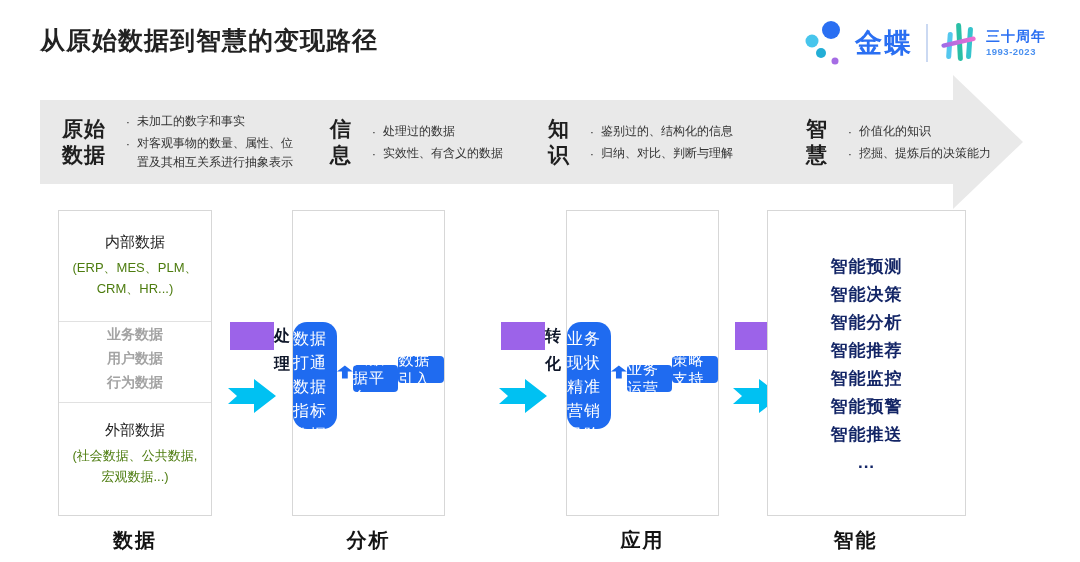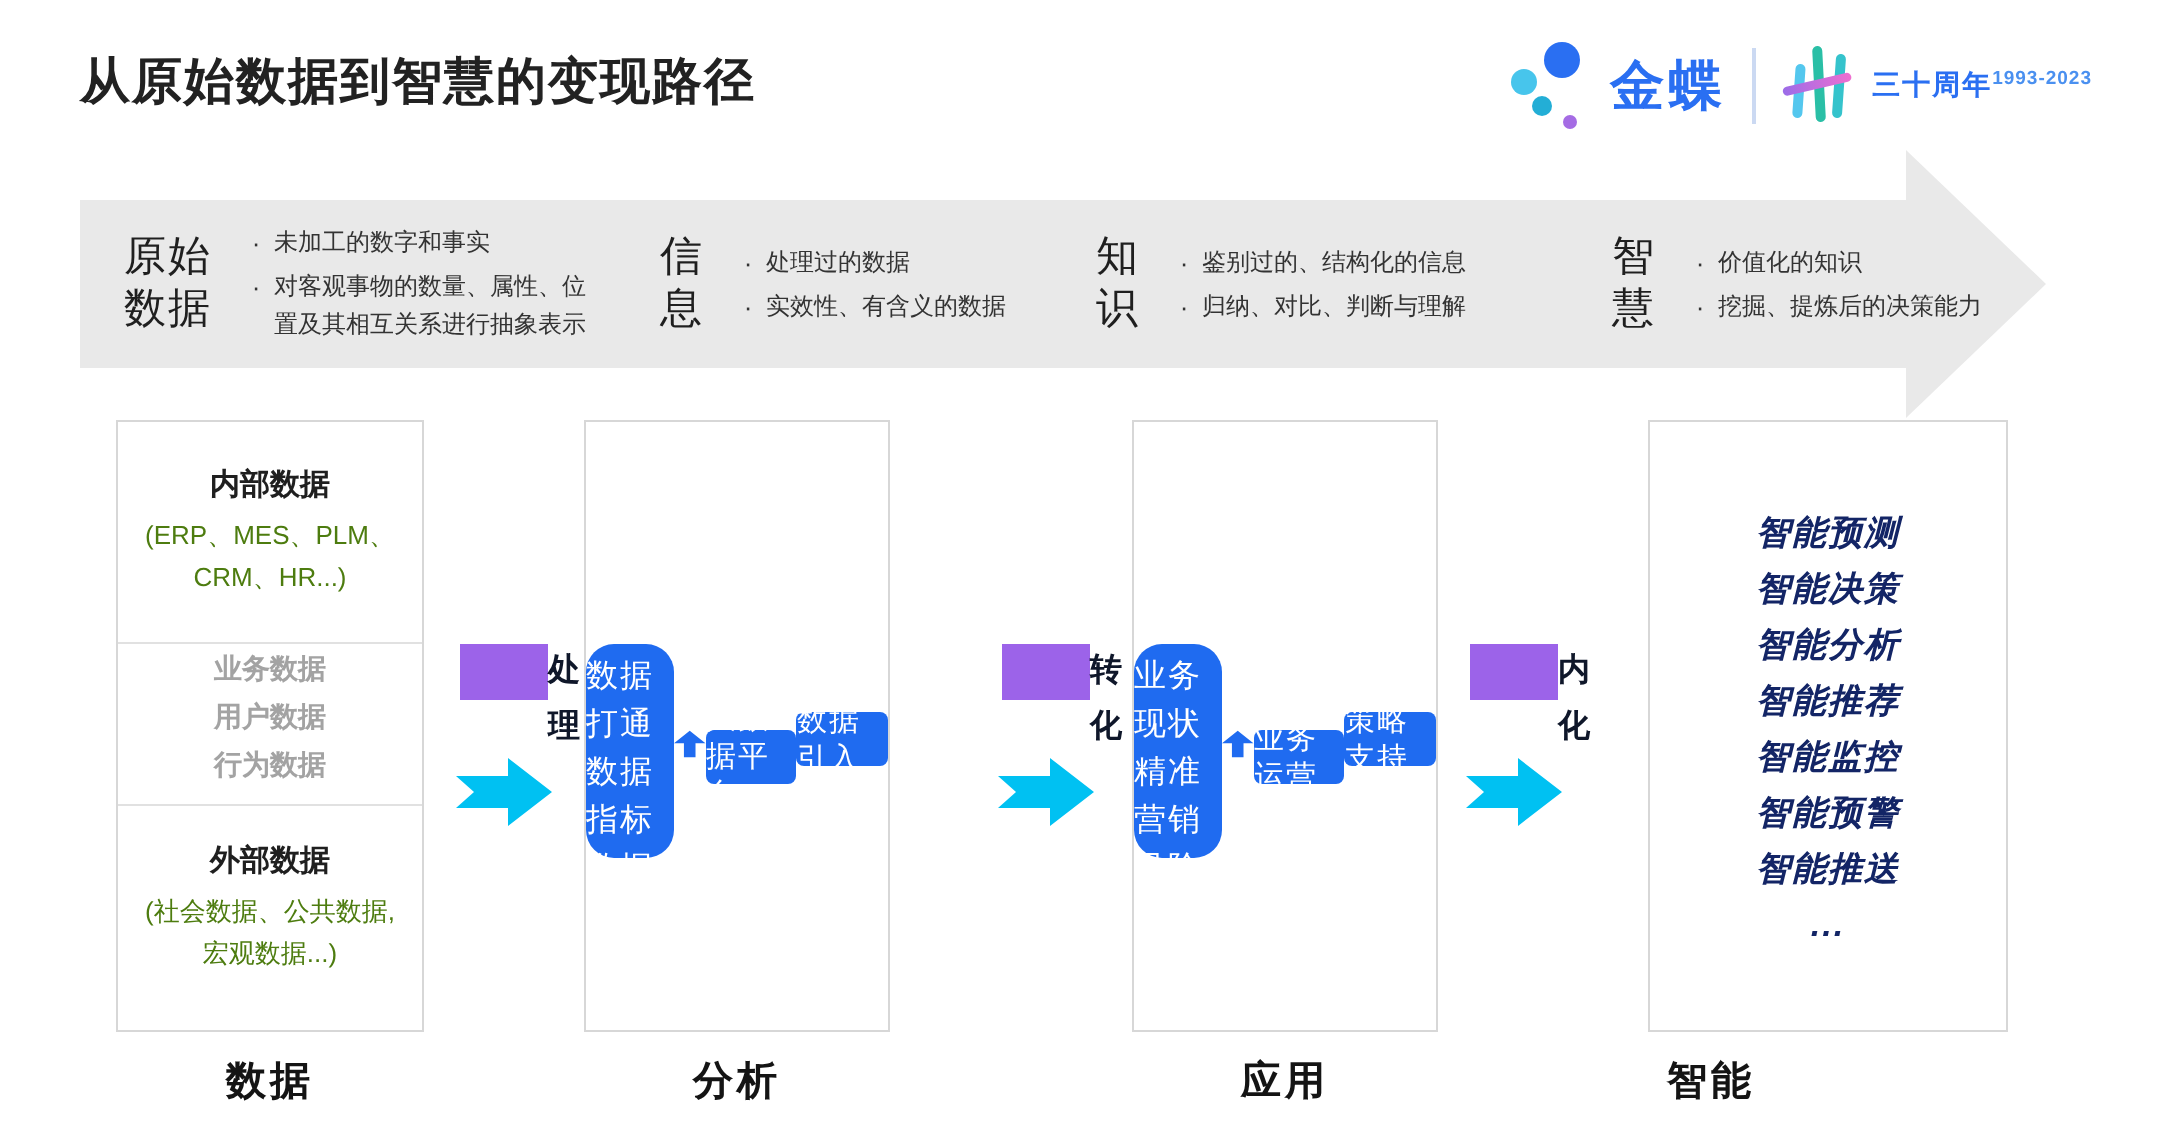--- a/index.html
+++ b/index.html
@@ -7,49 +7,49 @@
   body { font-family:"Liberation Sans","DejaVu Sans",sans-serif; }
   .slide { position:relative; width:1080px; height:562px; background:#fff; overflow:hidden; }
 
   
   .title { position:absolute; left:40px; top:24px; font-size:25px; font-weight:800; color:#222; letter-spacing:1px; }
 
   
   .logo { position:absolute; top:18px; right:34px; display:flex; align-items:center; gap:9px; }
   .brand-text { font-size:27px; font-weight:700; color:#2a6ff2; letter-spacing:2px; }
   .logo-divider { width:2px; height:38px; background:#cbd9f2; margin:0 4px; }
-  .anniv-text { display:flex; line-height:1.25; }
+  .anniv-text { display:flex; flex-direction:column; line-height:1.25; }
   .anniv-main { font-size:14px; font-weight:700; color:#2a6ff2; letter-spacing:1px; }
   .anniv-years { font-size:9.5px; font-weight:700; color:#4a90f0; letter-spacing:.5px; }
 
   
   .band { position:absolute; left:40px; top:100px; width:913px; height:84px; background:#e9e9e9; }
   .band-head { position:absolute; left:913px; top:-25px; width:0; height:0;
                border-top:67px solid transparent; border-bottom:67px solid transparent;
                border-left:70px solid #e9e9e9; }
   .stage { position:absolute; top:50%; transform:translateY(-50%); display:flex; align-items:center; gap:13px; }
-  .stage-label { display:flex; flex-direction:column; font-size:21px; font-weight:400; color:#1f1f1f; line-height:26px; letter-spacing:1px; }
+  .stage-label { display:flex; flex-direction:column; font-size:21px; font-weight:700; color:#1f1f1f; line-height:26px; letter-spacing:1px; }
   .points { display:flex; flex-direction:column; justify-content:center; gap:3px; }
   .point { display:flex; align-items:flex-start; }
   .dot { width:18px; font-size:13px; color:#333; line-height:19px; text-align:center; flex:0 0 18px; }
   .pt { font-size:12px; color:#333; line-height:19px; white-space:nowrap; }
   .pt.wrap { white-space:normal; width:160px; }
 
   
   .col { position:absolute; top:210px; height:306px; background:#fff; border:1px solid #d7d7d7; }
   .col-data { left:58px; width:154px; display:flex; flex-direction:column; }
   .col-analysis { left:292px; width:153px; }
   .col-app { left:566px; width:153px; }
-  .col-intel { left:824px; width:180px;font-style:italic; }
+  .col-intel { left:767px; width:199px; }
 
   .sec { text-align:center; }
   .sec-1 { height:111px; border-bottom:1px solid #e1e1e1; padding-top:22px; }
   .sec-2 { height:81px; border-bottom:1px solid #e1e1e1; display:flex; flex-direction:column; justify-content:flex-start; }
   .sec-3 { height:112px; padding-top:18px; }
-  .sec-title { font-size:15px; font-weight:700; color:#1f1f1f; margin-bottom:5px; }
+  .sec-title { font-size:15px; font-weight:400; color:#1f1f1f; margin-bottom:5px; }
   .sec-line { font-size:13px; color:#4d7c0f; line-height:21px; }
   .muted-line { font-size:14px; font-weight:700; color:#a3a3a3; line-height:24px; }
 
   .stack { position:absolute; inset:0; display:flex; align-items:center; }
   .main-box { margin-top:24px; width:107px; height:107px; border-radius:14px; background:#1f6bf0;
               display:flex; flex-direction:column; justify-content:center; align-items:center; }
   .main-line { color:#fff; font-size:16px; font-weight:500; line-height:24px; letter-spacing:1px; }
   .up-arrow { margin-top:17px; }
   .sub-box { width:110px; height:27px; border-radius:4px; background:#1f6bf0; color:#fff;
              font-size:15px; font-weight:500; display:flex; align-items:center; justify-content:center; letter-spacing:1px; }

